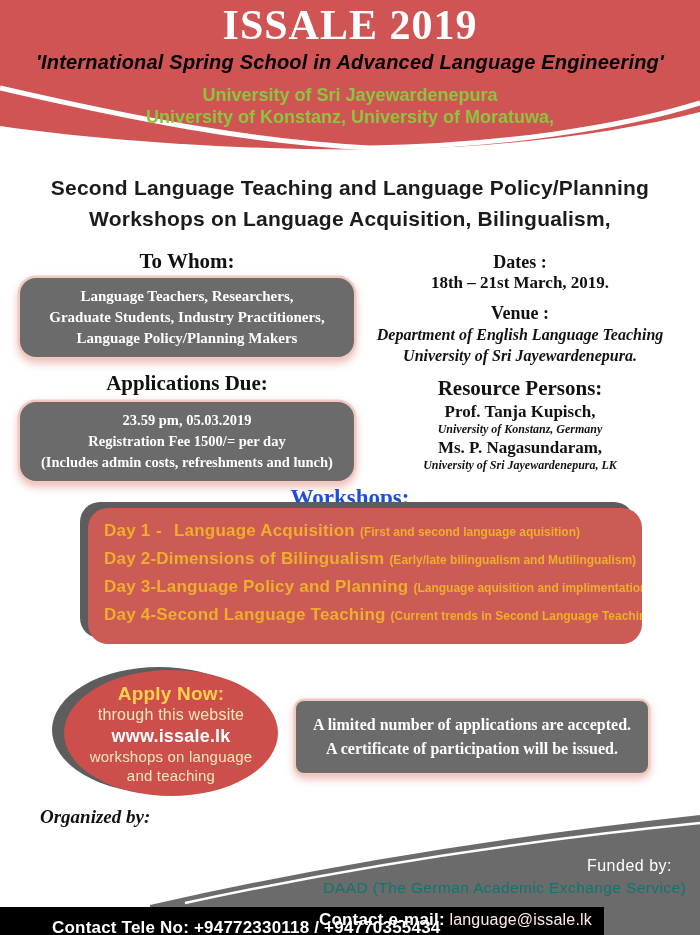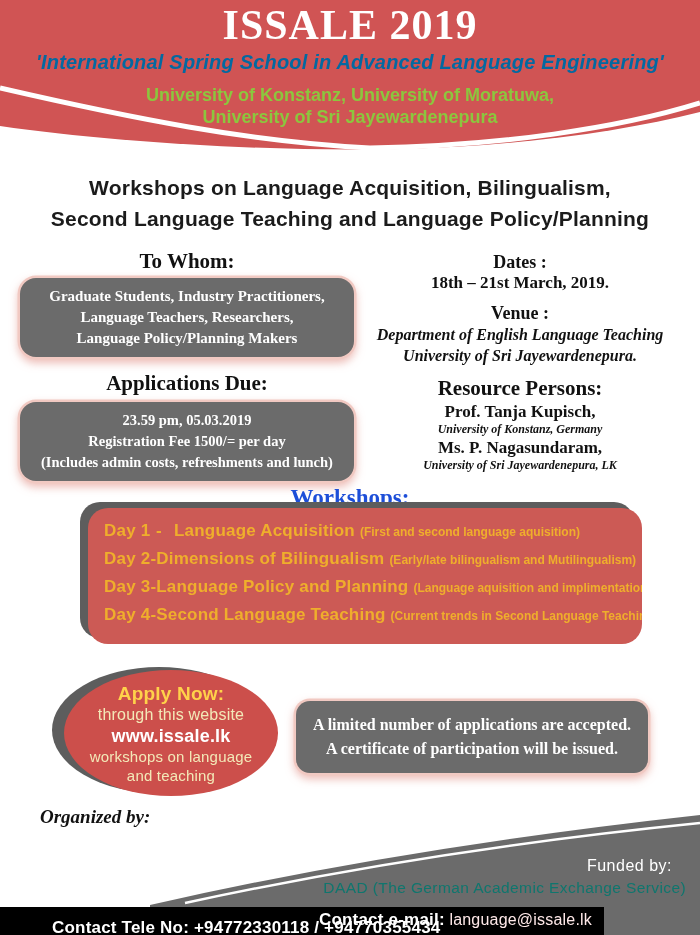--- a/index.html
+++ b/index.html
@@ -12,21 +12,21 @@
 
   
   .header-swoosh { position:absolute; top:0; left:0; width:700px; height:170px; }
   .header-title {
     position:absolute; top:1px; left:0; width:700px; text-align:center;
     color:#ffffff; font-size:42px; font-weight:bold; letter-spacing:1px;
     font-family:Liberation Serif, serif;
   }
   .header-subtitle {
     position:absolute; top:51px; left:0; width:700px; text-align:center;
-    color:#0369a1; font-size:20px; font-style:italic; font-weight:bold;
+    color:#000000; font-size:20px; font-style:italic; font-weight:bold;
   }
   .header-unis {
     position:absolute; top:84px; left:0; width:700px; text-align:center;
     color:#8cc63e; font-size:18px; font-weight:bold; line-height:22px;
   }
 
   
   .intro {
     position:absolute; top:172px; left:0; width:700px; text-align:center;
     color:#1b1b1b; font-size:21px; font-weight:bold; line-height:31px;
@@ -77,21 +77,21 @@
     text-align:center;
   }
   .apply-l1 { color:#ffd24a; font-size:19px; font-weight:bold; line-height:23px; }
   .apply-l2 { color:#f3e9b8; font-size:16px; line-height:20px; }
   .apply-web { color:#ffffff; font-size:18px; font-weight:bold; line-height:22px; }
   .apply-l4 { color:#f3e9b8; font-size:15px; line-height:19px; }
 
   
   .notice-box {
     position:absolute; left:296px; top:701px; width:352px; height:72px;
-    background:#6b6b6b; border-radius:14px;
+    background:#6b6b6b; border-radius:8px;
     box-shadow:0 0 0 2.5px #f1c9c2, 0 4px 9px 2px rgba(231,166,157,.75);
     color:#fff; font-family:"Liberation Serif", serif; font-weight:bold;
     font-size:16px; line-height:24px; text-align:center;
     display:flex; flex-direction:column; justify-content:center;
   }
 
   
   .organized-heading {
     position:absolute; left:40px; top:806px;
     font-family:"Liberation Serif", serif; font-weight:bold; font-style:italic;
@@ -139,34 +139,34 @@
 <div class="poster">
 
   <svg class="header-swoosh" viewBox="0 0 700 170" preserveAspectRatio="none">
     <path d="M0,0 H700 V112 C620,132 520,146 400,149 C270,152 110,142 0,126 Z" fill="#d05454"></path>
     <path d="M0,88 C130,118 250,142 370,148 C500,146 620,128 700,103" fill="none" stroke="#ffffff" stroke-width="5"></path>
   </svg>
 
   <div class="header-title comic">ISSALE 2019</div>
   <div class="header-subtitle comic">'International Spring School in Advanced Language Engineering'</div>
   <div class="header-unis">
+    <div>University of Sri Jayewardenepura</div>
     <div>University of Konstanz, University of Moratuwa,</div>
-    <div>University of Sri Jayewardenepura</div>
   </div>
 
   <div class="intro comic">
+    <div>Second Language Teaching and Language Policy/Planning</div>
     <div>Workshops on Language Acquisition, Bilingualism,</div>
-    <div>Second Language Teaching and Language Policy/Planning</div>
   </div>
 
   <div class="left-col">
     <div class="sec-heading h-lg">To Whom:</div>
     <div class="gray-box mt4">
+      <div>Language Teachers, Researchers,</div>
       <div>Graduate Students, Industry Practitioners,</div>
-      <div>Language Teachers, Researchers,</div>
       <div>Language Policy/Planning Makers</div>
     </div>
     <div class="sec-heading h-lg mt14">Applications Due:</div>
     <div class="gray-box mt6" style="font-size:14.5px;">
       <div>23.59 pm, 05.03.2019</div>
       <div>Registration Fee 1500/= per day</div>
       <div>(Includes admin costs, refreshments and lunch)</div>
     </div>
   </div>
 

